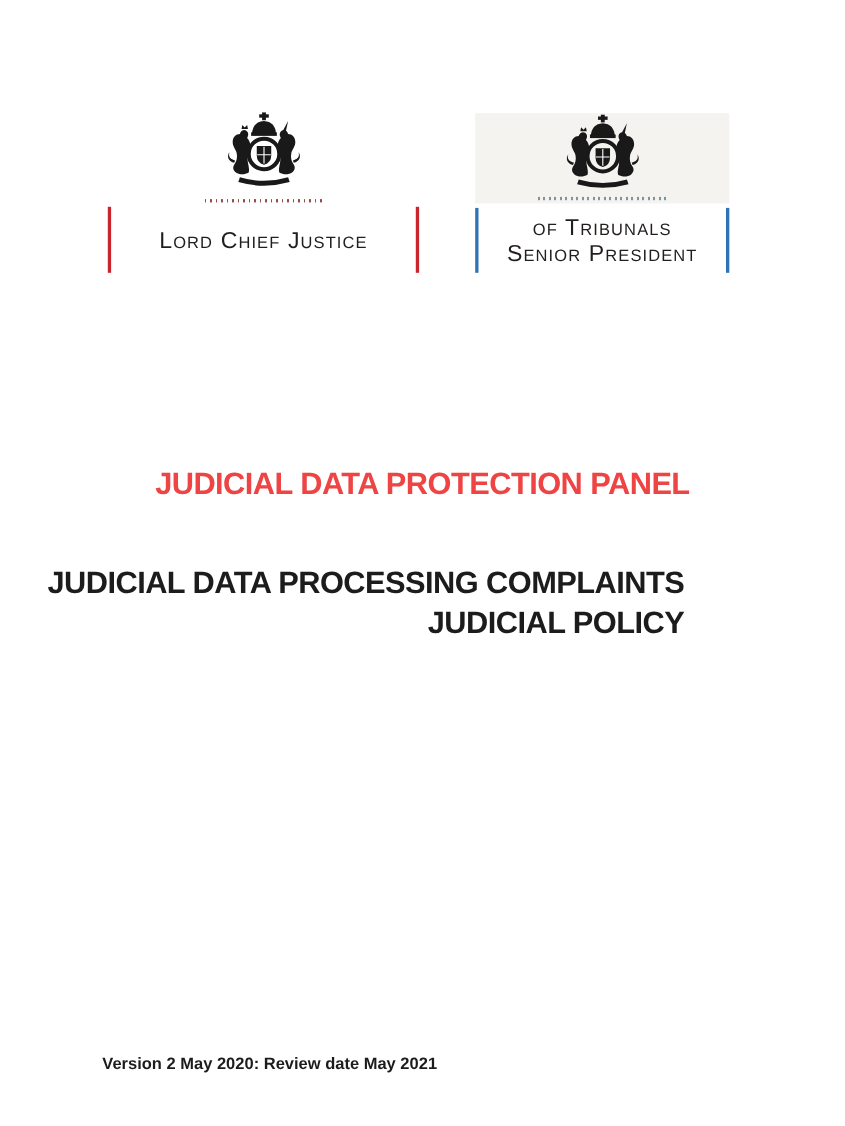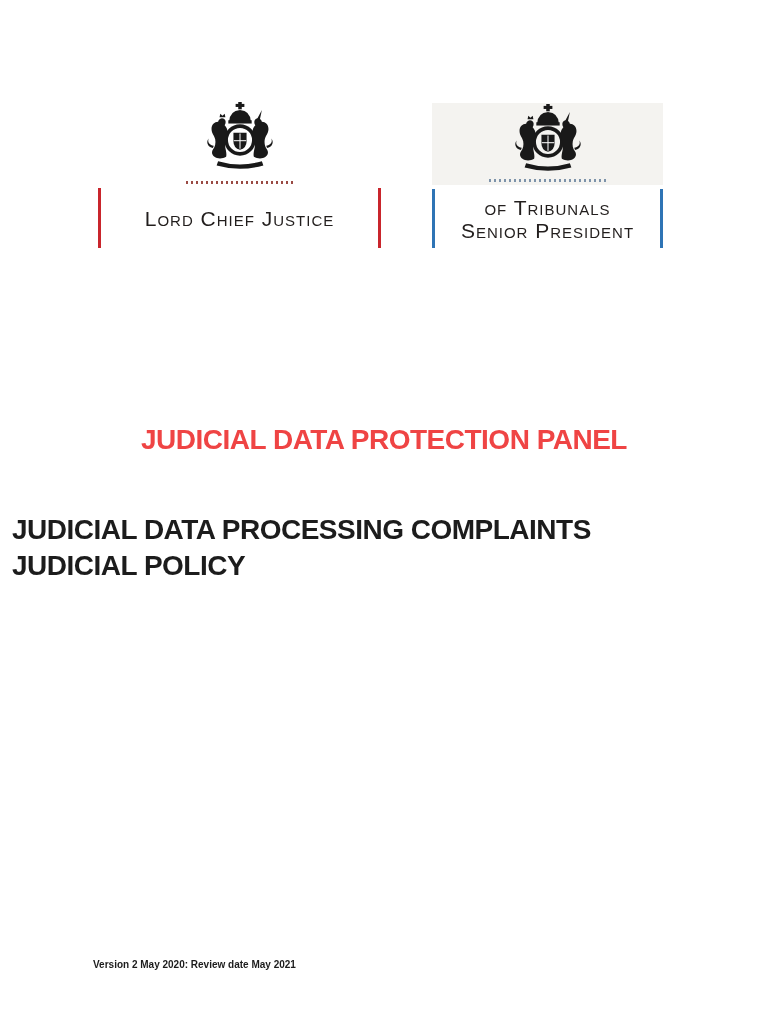--- a/index.html
+++ b/index.html
@@ -45,31 +45,31 @@
   }
 
   
   .doc-title {
     position: absolute; left: 0; top: 424px; width: 768px;
     text-align: center;
     font-size: 28px; font-weight: bold; letter-spacing: -0.5px;
     color: #ef4444;
   }
   .doc-subtitle {
-    position: absolute; left: 12px; top: 512px; width: 622px;
-    text-align: left;
+    position: absolute; left: 0; top: 512px; width: 622px;
+    text-align: right;
     font-size: 28px; font-weight: bold; letter-spacing: -0.5px;
     line-height: 36px;
     color: #1c1c1c;
   }
 
   
   .version {
     position: absolute; left: 93px; top: 959px;
-    font-size: 10px; font-weight: bold; color: #1c1c1c;
+    font-size: 15px; font-weight: bold; color: #1c1c1c;
   }
 </style>
 </head>
 <body>
 
 <div class="page">
 
   <div class="logo logo-lcj">
     <div class="crest-wrap">
       <svg class="crest" viewBox="0 0 120 100" xmlns="http://www.w3.org/2000/svg">

